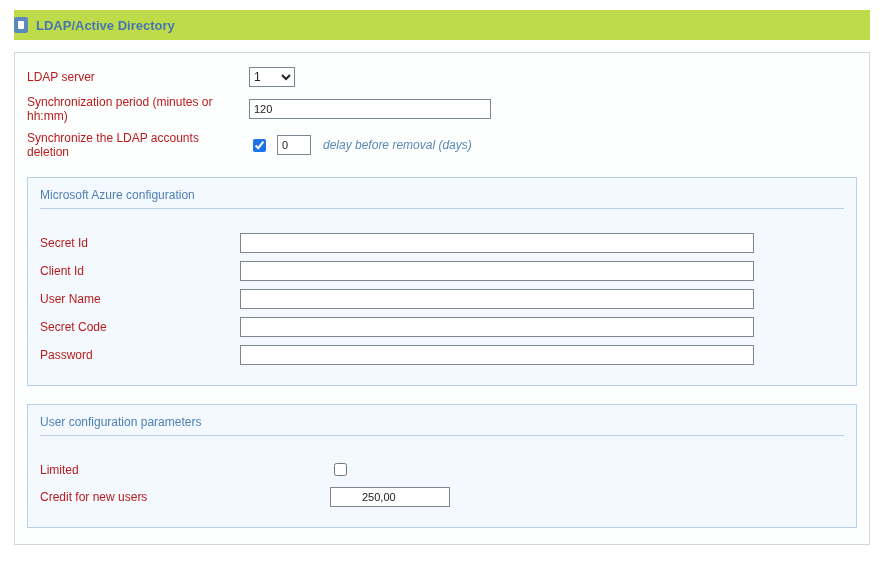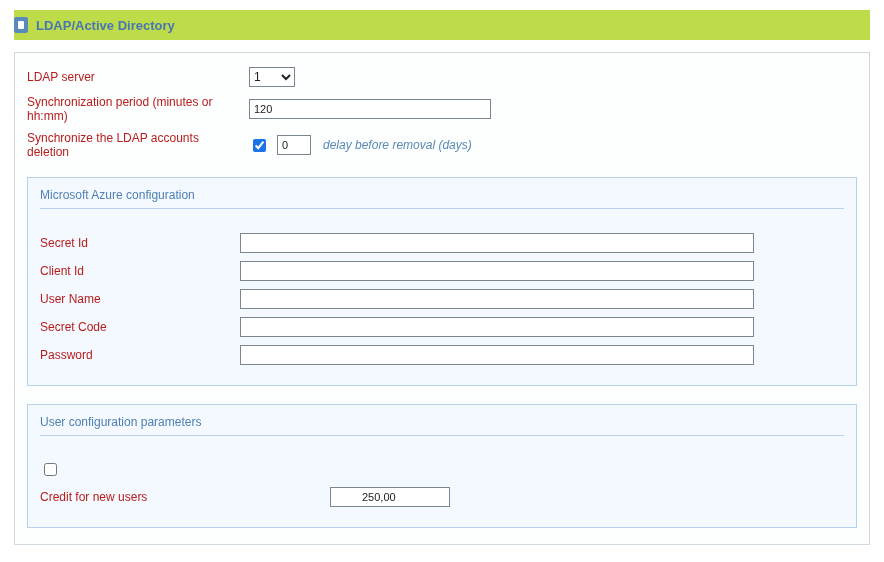--- a/index.html
+++ b/index.html
@@ -204,20 +204,21 @@
         <div class="input-col">
             <input type="text" class="sec-wide" value="" style="">
           </div>
       </div>
     </div>
 
     <div class="section userinit">
       <div class="section-title">User configuration parameters</div>
 
       <div class="form-row">
+        <div class="label-col">Limited</div>
         <div class="input-col">
           <input type="checkbox" style="">
         </div>
       </div>
       <div class="form-row">
         <div class="label-col">Credit for new users</div>
         <div class="input-col">
           <input type="text" class="credit" value="250,00" style="">
         </div>
       </div>

